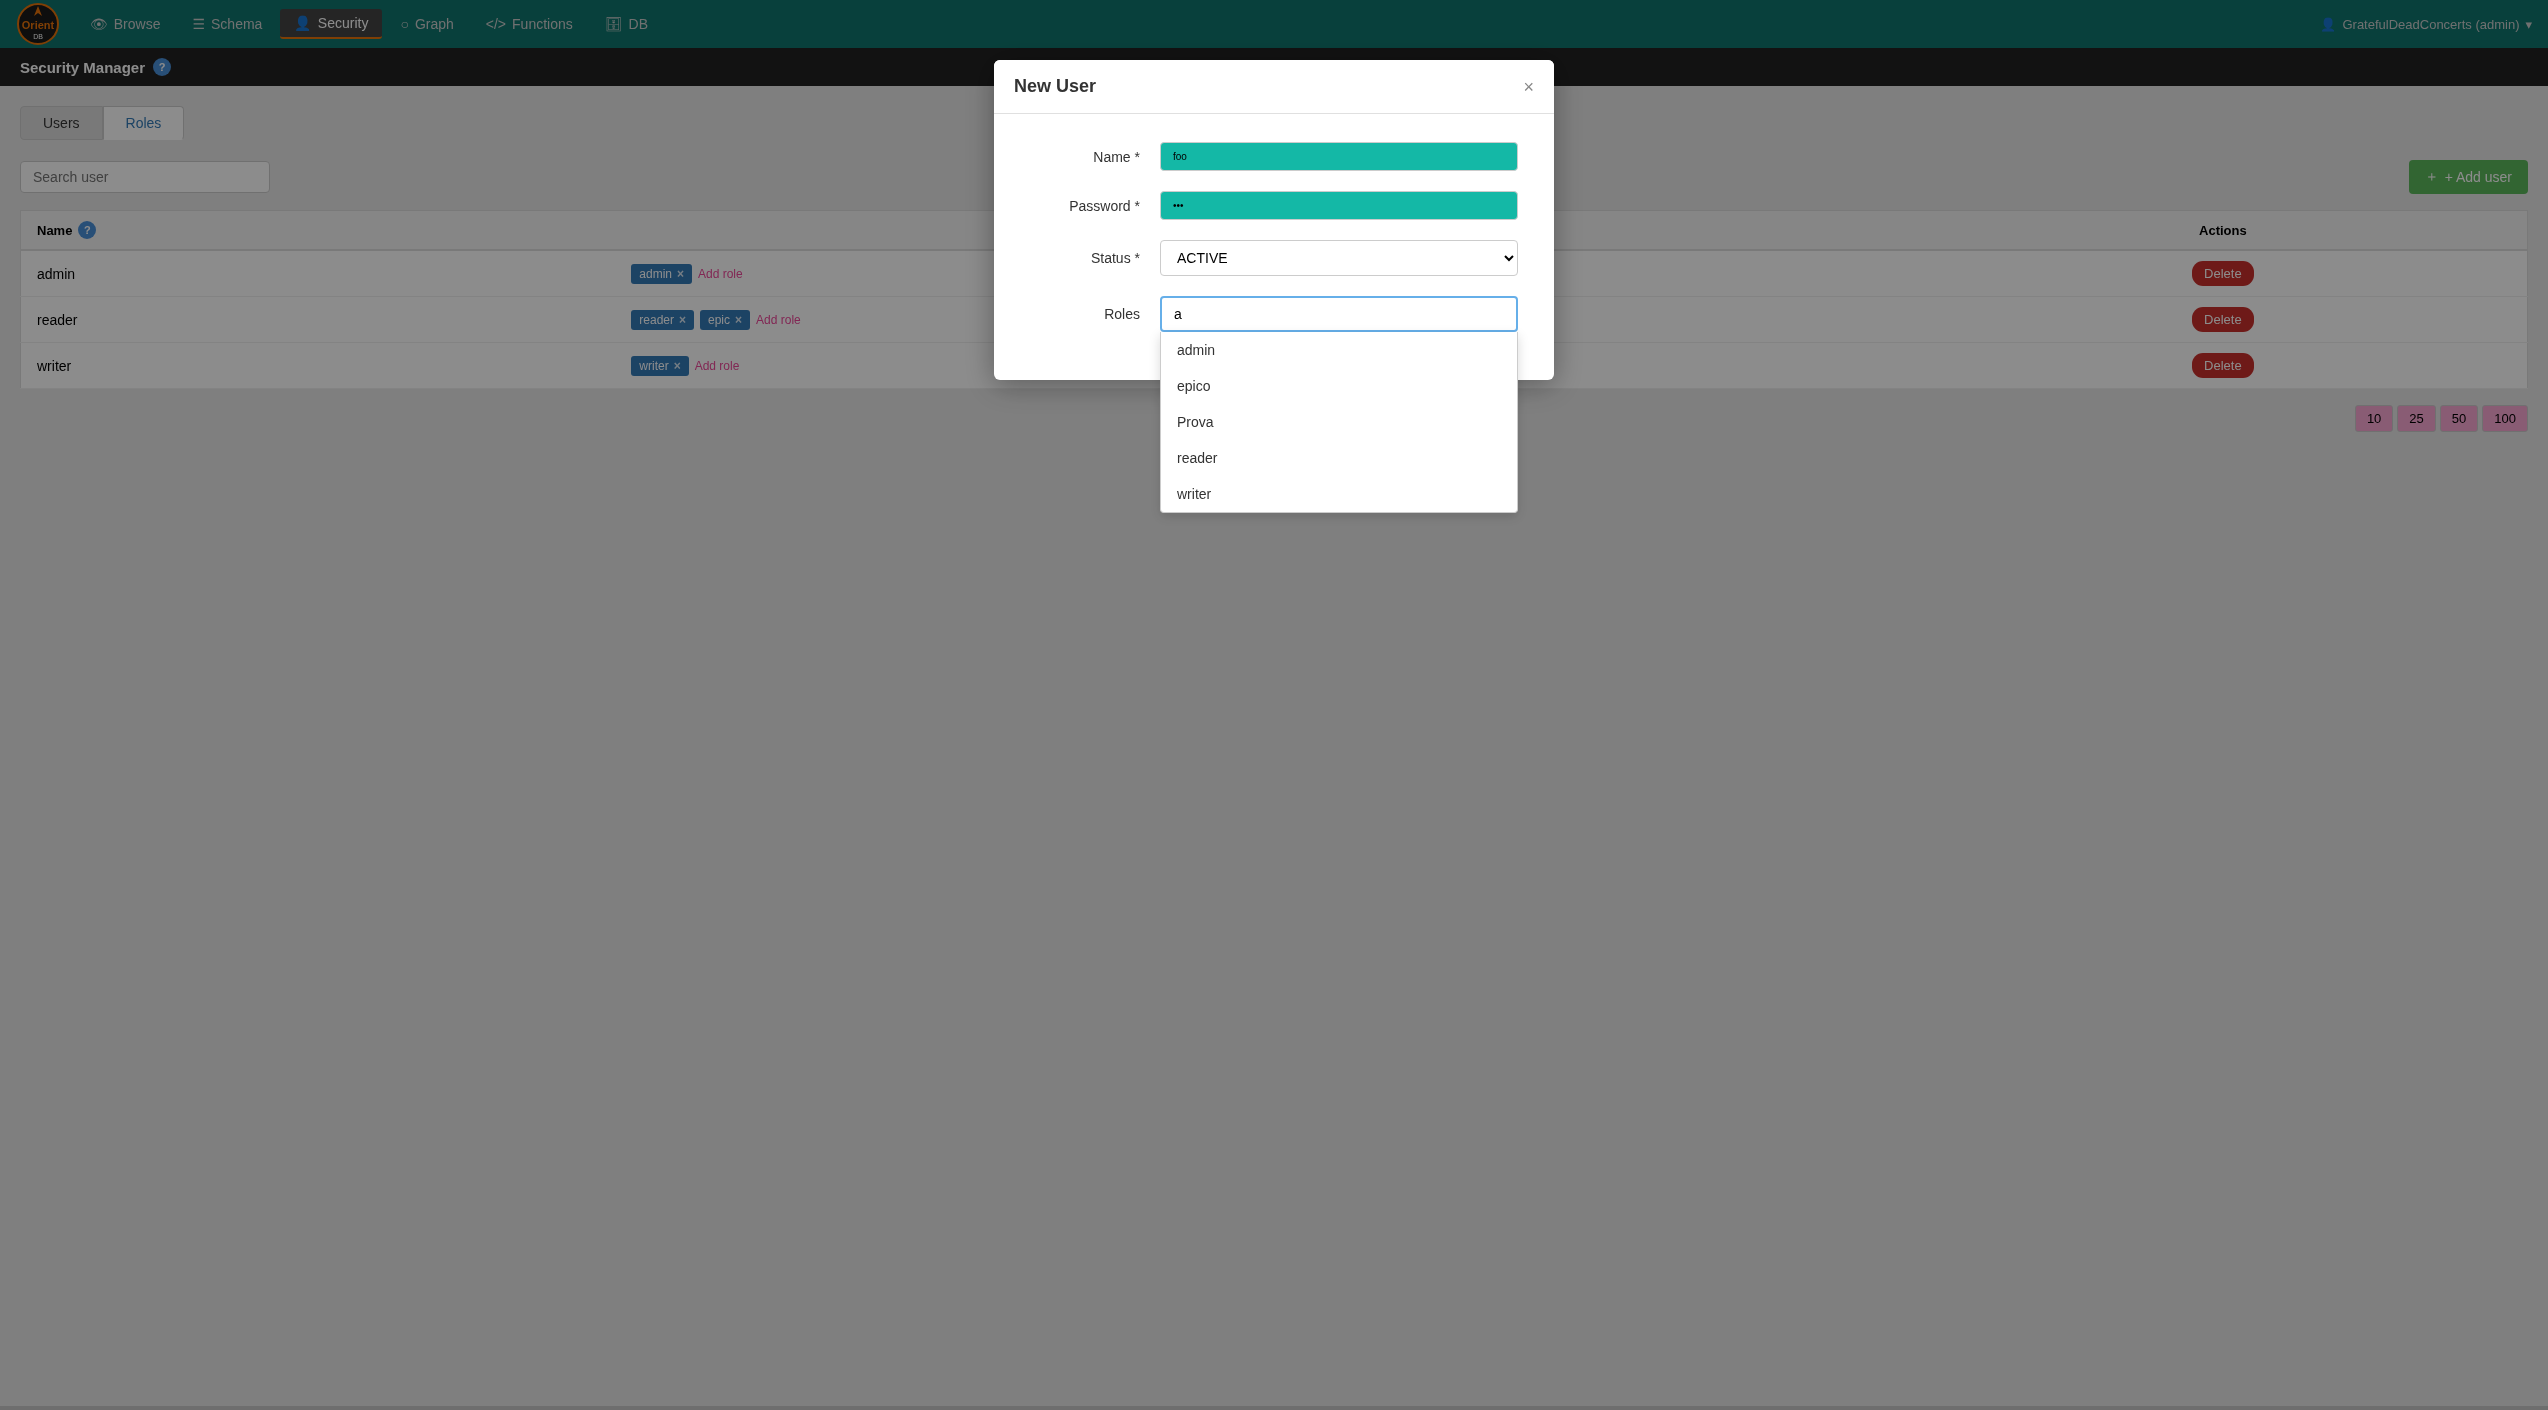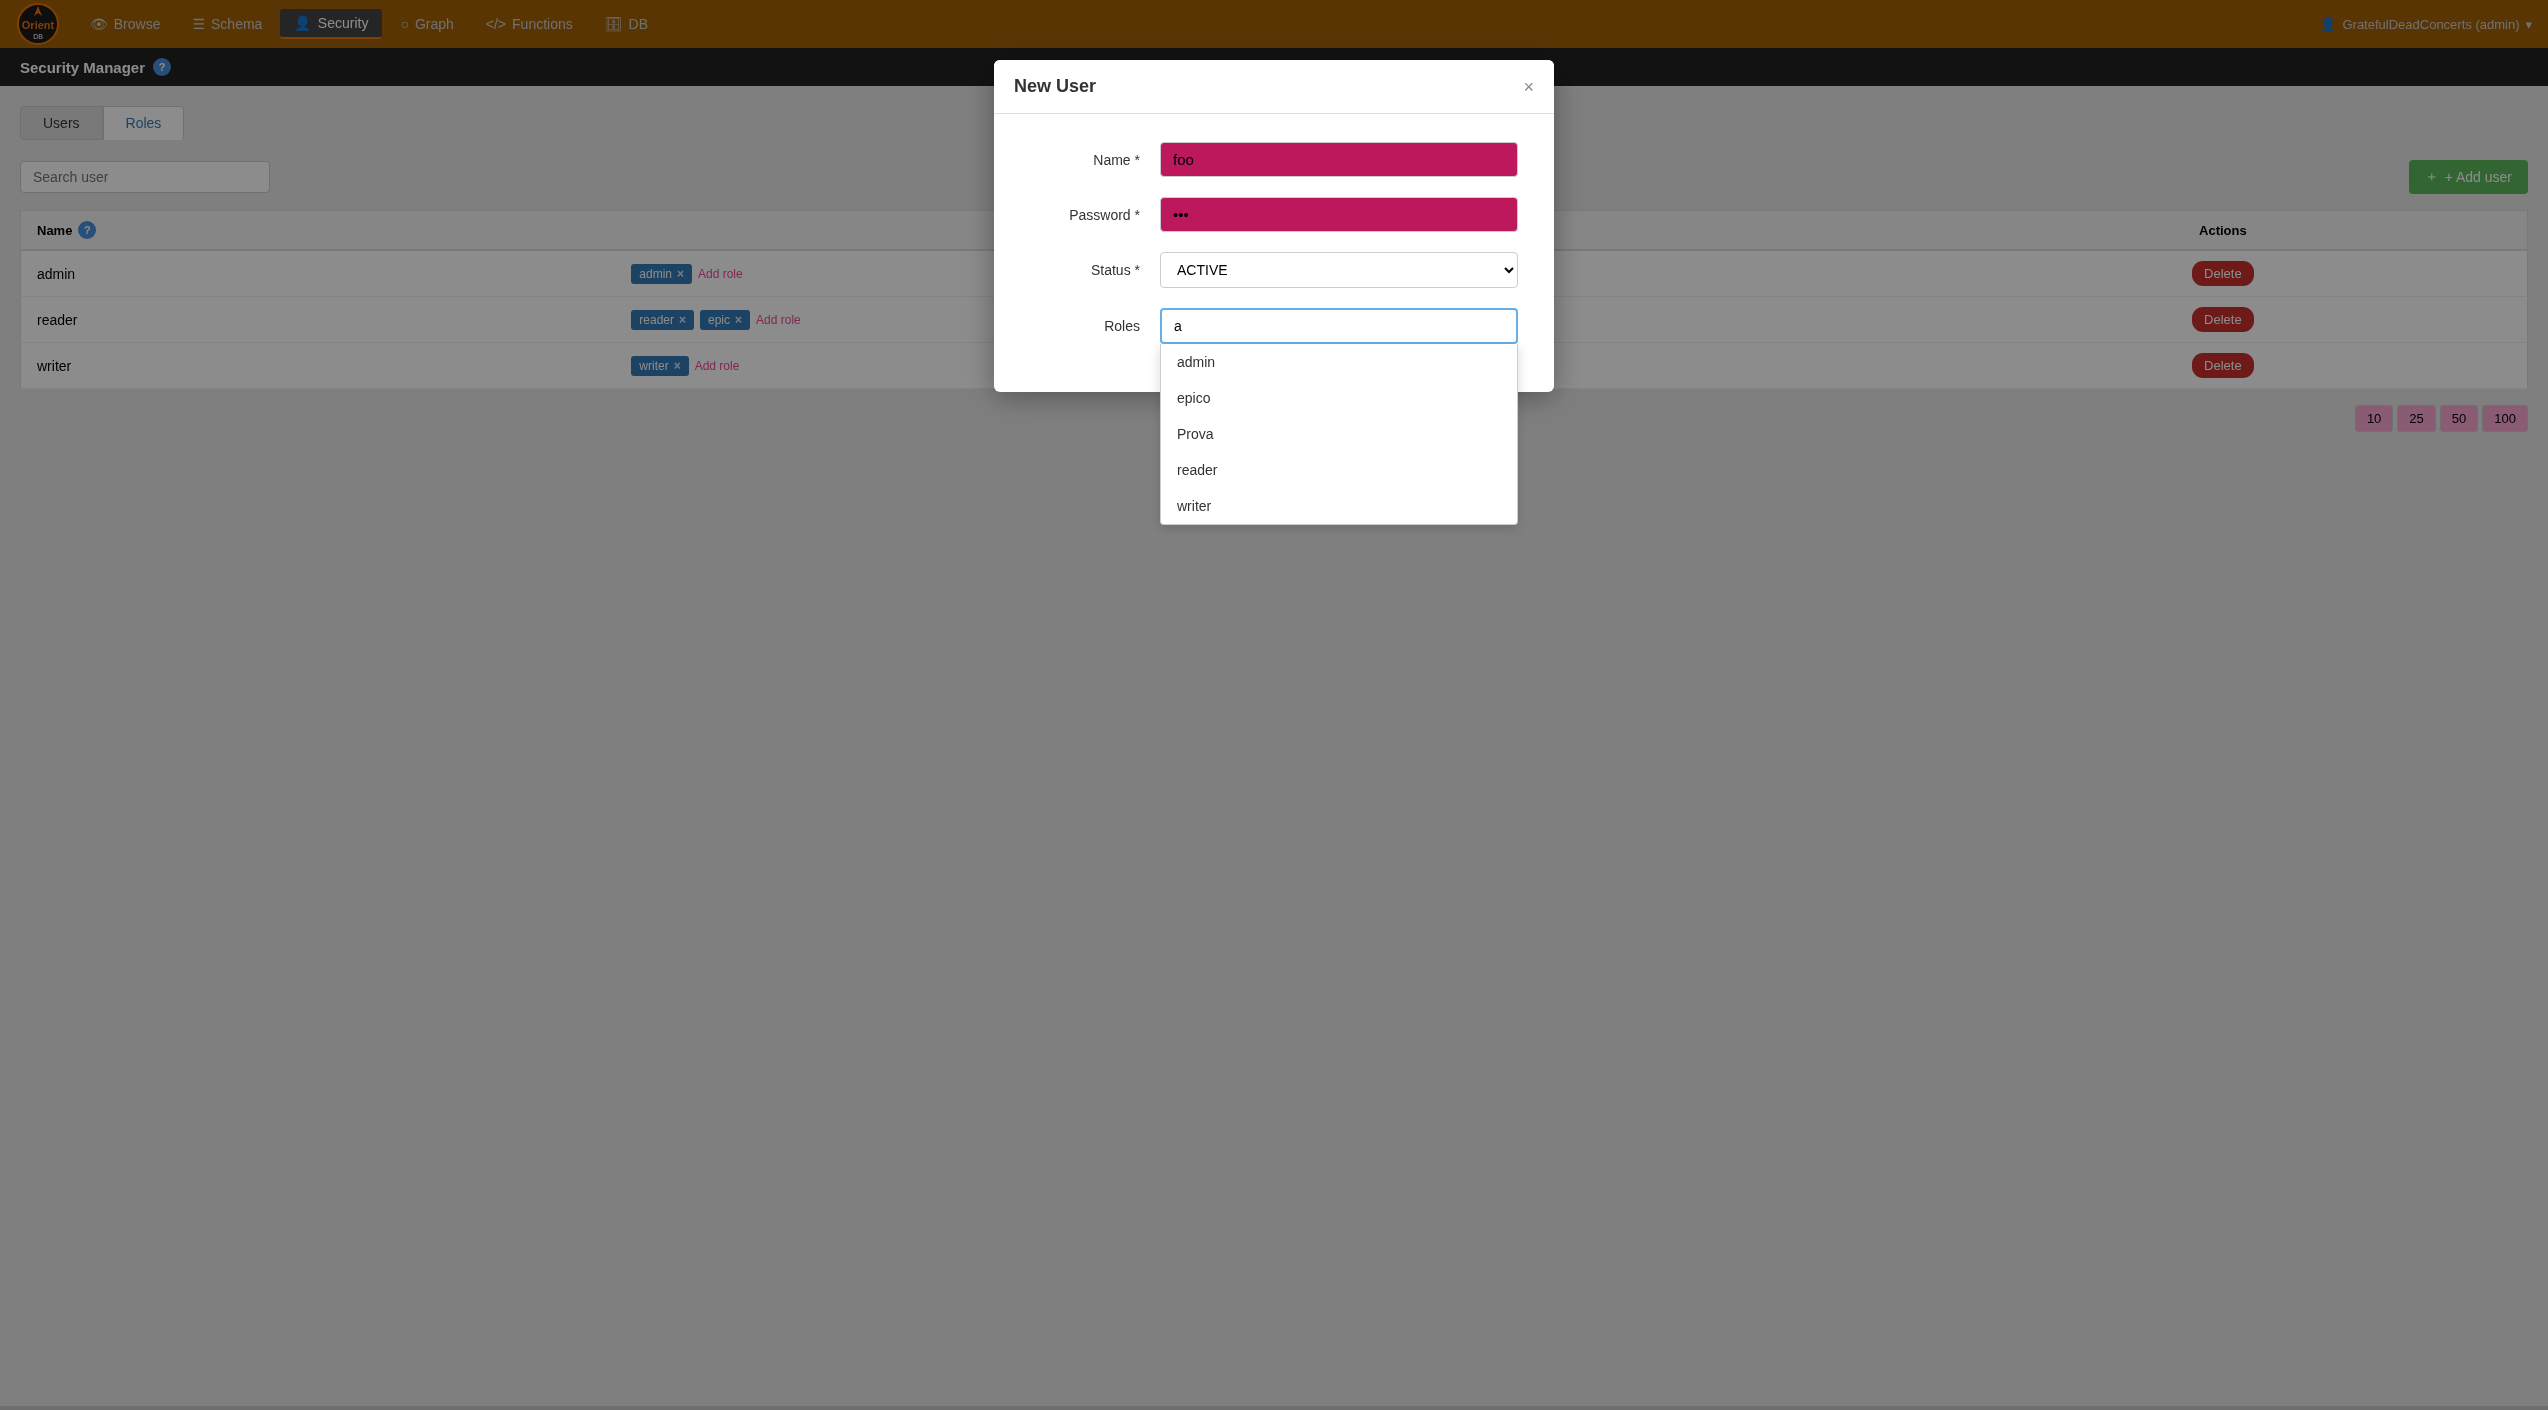--- a/index.html
+++ b/index.html
@@ -1,20 +1,20 @@
 <!DOCTYPE html>
 <html><head>
   <meta charset="utf-8">
   <style>
     * { box-sizing: border-box; margin: 0; padding: 0; }
     body { font-family: Arial, Helvetica, sans-serif; font-size: 14px; background: #c8c8c8; }
 
     
     .navbar {
-      background: #a16207;
+      background: #0f766e;
       height: 48px;
       display: flex;
       align-items: center;
       padding: 0 16px;
       gap: 4px;
     }
     .navbar-brand {
       display: flex;
       align-items: center;
       margin-right: 12px;
@@ -263,22 +263,22 @@
       padding-right: 20px;
       font-size: 14px;
       color: #333;
       font-weight: 500;
     }
     .form-control {
       flex: 1;
       padding: 8px 12px;
       border: 1px solid #ccc;
       border-radius: 4px;
-      font-size: 15px;
-      background: #be185d;
+      font-size: 10px;
+      background: #14b8a6;
     }
     .form-control-select {
       flex: 1;
       padding: 8px 12px;
       border: 1px solid #ccc;
       border-radius: 4px;
       font-size: 14px;
       background: #fff;
       appearance: auto;
     }

